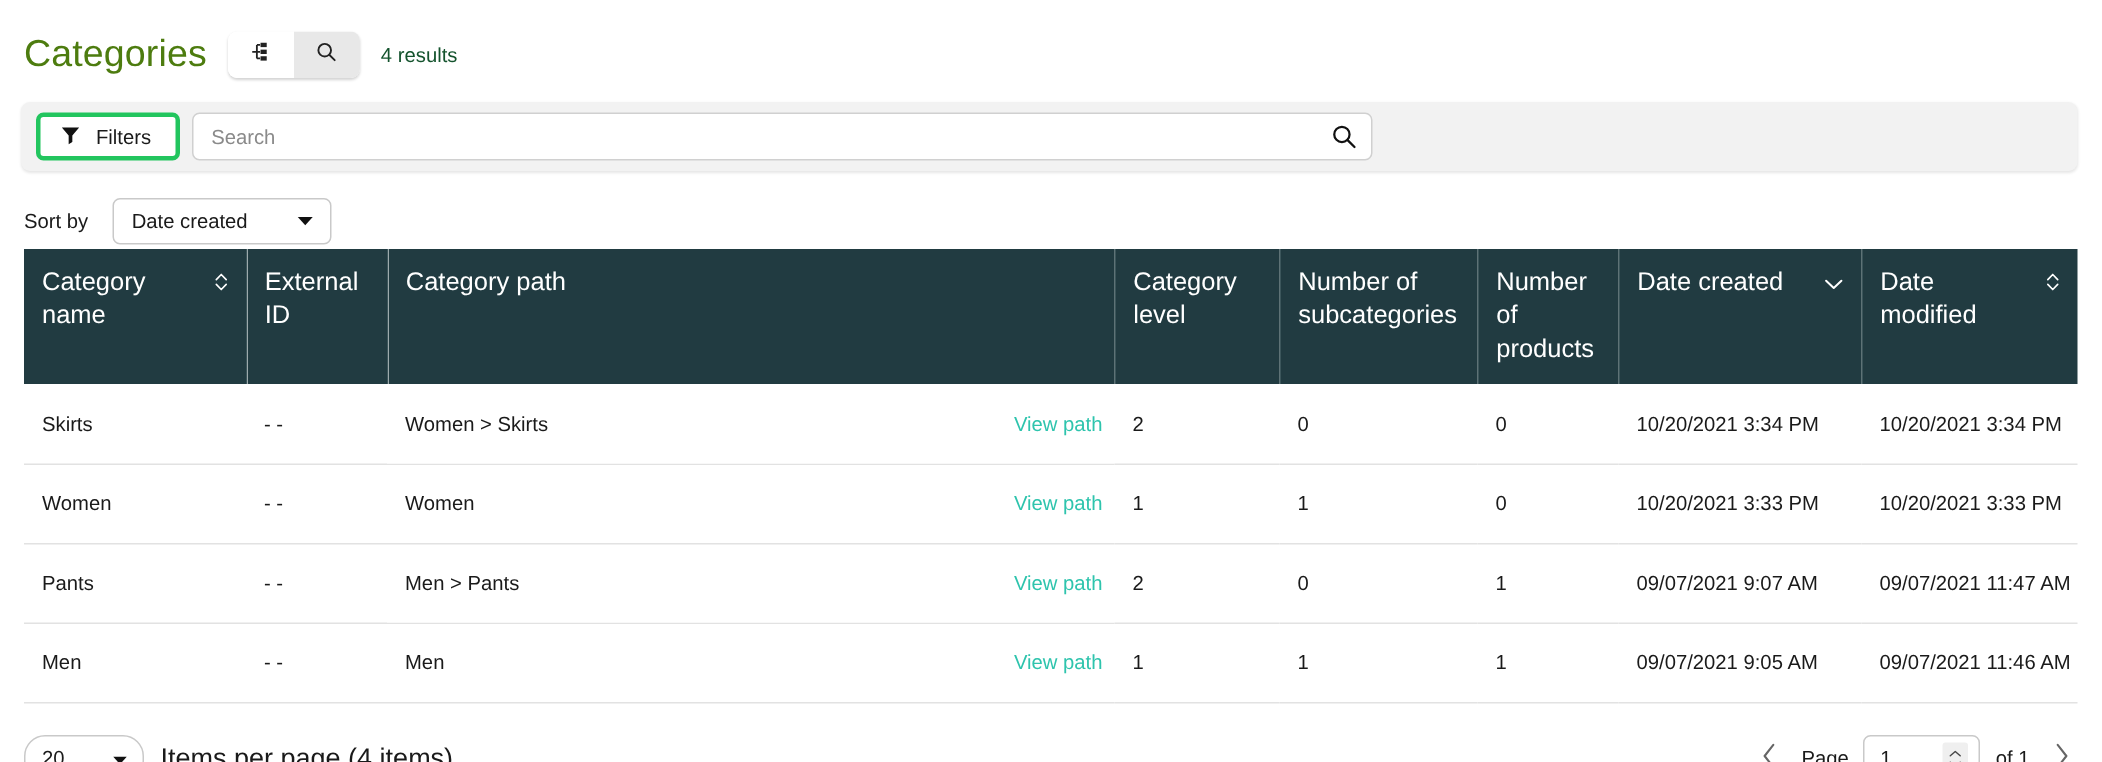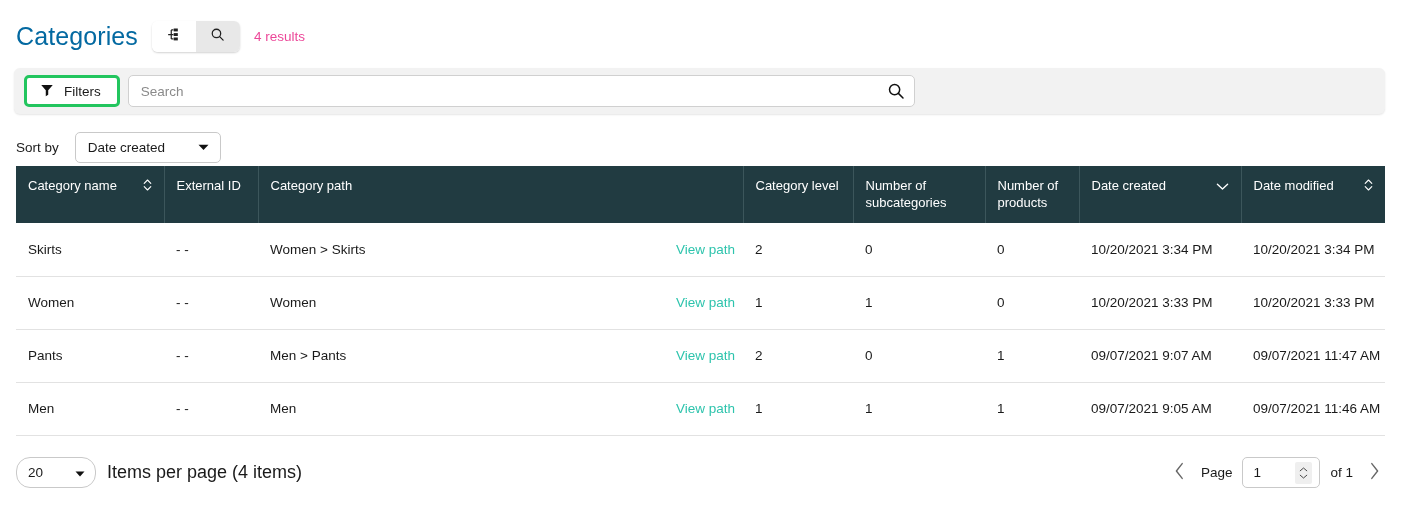--- a/index.html
+++ b/index.html
@@ -16,21 +16,21 @@
   .page-header {
     display: flex;
     align-items: center;
     gap: 14px;
     padding: 10px 0 0 16px;
     height: 62px;
   }
   .page-title {
     font-size: 25px;
     font-weight: 400;
-    color: #0369a1;
+    color: #4d7c0f;
     letter-spacing: .1px;
     line-height: 1;
   }
   .view-toggle {
     display: flex;
     border-radius: 6px;
     overflow: hidden;
     box-shadow: 0 1px 2px rgba(0,0,0,.18);
     background: #fff;
   }
@@ -38,21 +38,21 @@
     width: 44px; height: 31px;
     border: none;
     background: #ffffff;
     display: flex; align-items: center; justify-content: center;
     cursor: pointer;
     padding: 0;
   }
   .view-toggle button.active { background: #e8e8e8; }
   .results-count {
     font-size: 13.5px;
-    color: #ec4899;
+    color: #14532d;
   }
 
   
   .filter-bar-wrap { padding: 6px 16px 0 14px; }
   .filter-bar {
     background: #f2f2f2;
     border-radius: 6px;
     box-shadow: 0 1px 2px rgba(0,0,0,.10);
     height: 46px;
     display: flex;
@@ -117,21 +117,21 @@
     position: absolute; right: 11px; top: 50%;
     transform: translateY(-50%);
   }
 
   
   .table-wrap { padding: 0 16px; }
   table { width: 100%; border-collapse: collapse; table-layout: fixed; }
   thead th {
     background: #213b41;
     color: #ffffff;
-    font-size: 13px;
+    font-size: 17px;
     font-weight: 400;
     text-align: left;
     vertical-align: top;
     padding: 11px 12px 12px 12px;
     height: 54px;
     border-right: 1px solid #3c565b;
     position: relative;
     line-height: 1.32;
     cursor: pointer;
   }

